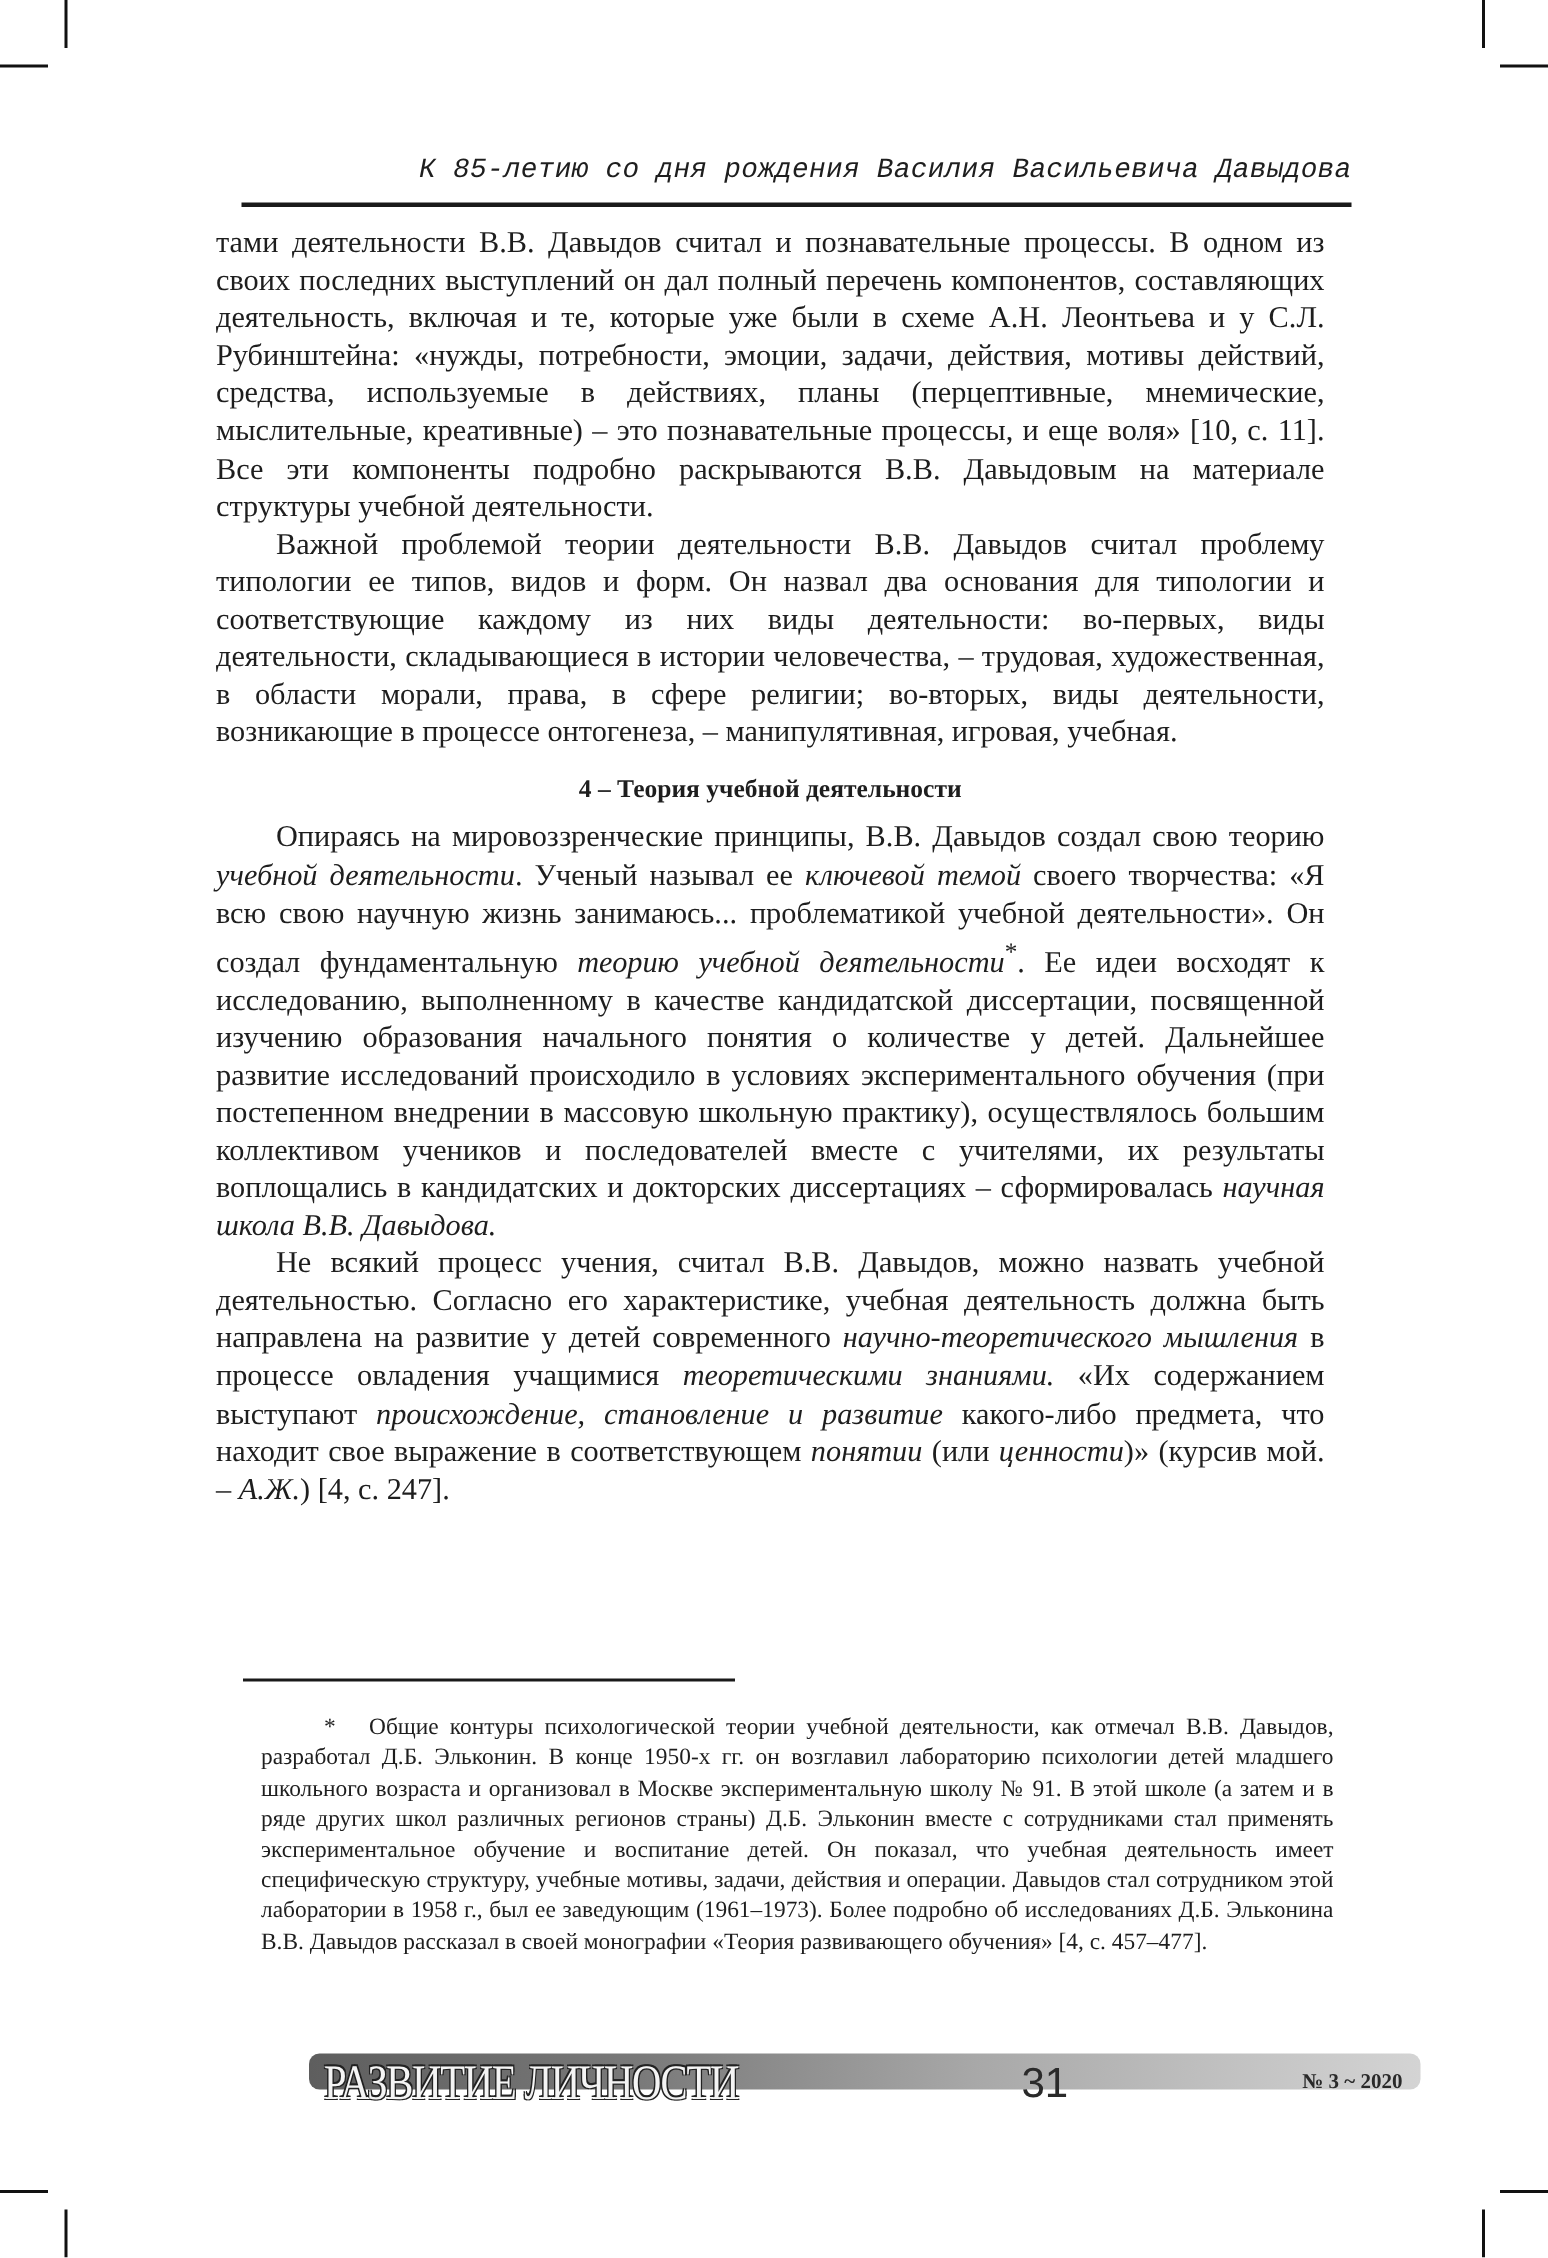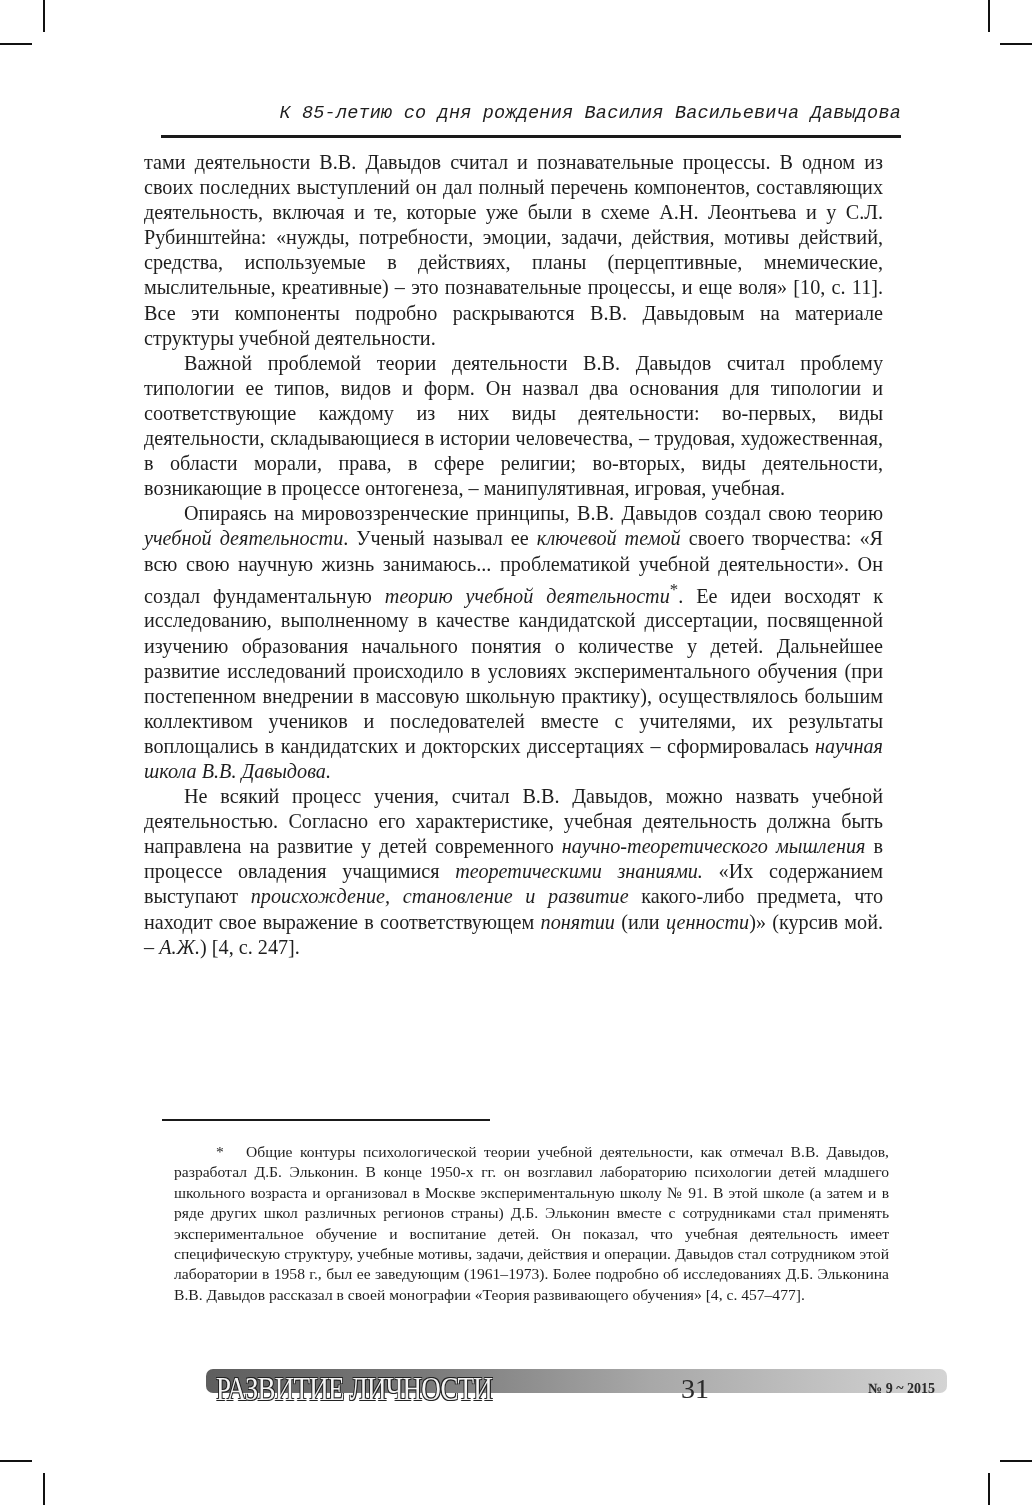--- a/index.html
+++ b/index.html
@@ -11,21 +11,21 @@
     .header-rule { position:absolute; left:161px; top:135px; width:740px; height:3px; background:#1a1a1a; }
     .body-text { position:absolute; left:144px; top:150px; width:739px; font-family:"Liberation Serif", serif; font-size:20.2px; line-height:25.1px; text-align:justify; }
     .body-text p { margin:0; }
     .body-text p.indent { text-indent:40px; }
     .section-title { text-align:center; font-weight:bold; font-size:17px; margin:12px 0 8px 0 !important; }
     .footnote-rule { position:absolute; left:162px; top:1119px; width:328px; height:2px; background:#1a1a1a; }
     .footnote { position:absolute; left:162px; top:1130px; width:739px; font-family:"Liberation Serif", serif; font-size:15.6px; line-height:20.4px; text-align:justify; }
     .footnote p { margin:12px; text-indent:42px; }
     .footer-bar { position:absolute; left:160px; top:1369px; width:741px; height:24px; border-radius:7px; background:linear-gradient(to right,#5e5e5e 0%,#7a7a7a 30%,#a8a8a8 60%,#d4d4d4 100%);margin-left:46px; }
     .journal-name { position:absolute; left:10px; top:2px; font-family:"Liberation Serif", serif; font-size:33px; line-height:36px; color:#f4f4f4; letter-spacing:-1px; transform:scaleX(0.82); transform-origin:left; text-shadow:1px 1px 0 #222,-1px -1px 0 #222,1px -1px 0 #222,-1px 1px 0 #222; }
-    .page-number { position:absolute; left:475px; top:4px; font-family:Liberation Serif, serif; font-size:28px; color:#2a2a2a; }
+    .page-number { position:absolute; left:475px; top:4px; font-family:Liberation Sans, sans-serif; font-size:28px; color:#2a2a2a; }
     .issue { position:absolute; right:12px; top:12px; font-family:"Liberation Serif", serif; font-size:14px; font-weight:bold; color:#2a2a2a; }
     em { }
   </style>
 </head>
 <body>
 
 <div class="crop v" style="left:43px;top:0;"></div>
 <div class="crop h" style="left:0;top:43px;"></div>
 <div class="crop v" style="left:988px;top:0;"></div>
 <div class="crop h" style="left:1000px;top:43px;"></div>
@@ -35,28 +35,29 @@
 <div class="crop h" style="left:1000px;top:1460px;"></div>
 
 <div class="header">К 85-летию со дня рождения Василия Васильевича Давыдова</div>
 <div class="header-rule"></div>
 
 <div class="body-text">
   <div id="pre-section">
       <p><span>тами деятельности В.В. Давыдов считал и познавательные процессы. В одном из своих последних выступлений он дал полный перечень компонентов, составляющих деятельность, включая и те, которые уже были в схеме А.Н. Леонтьева и у С.Л. Рубинштейна: «нужды, потребности, эмоции, задачи, действия, мотивы действий, средства, используемые в действиях, планы (перцептивные, мнемические, мыслительные, креативные) – это познавательные процессы, и еще воля» [10, с. 11]. Все эти компоненты подробно раскрываются В.В. Давыдовым на материале структуры учебной деятельности.</span></p>
       <p class="indent"><span>Важной проблемой теории деятельности В.В. Давыдов считал проблему типологии ее типов, видов и форм. Он назвал два основания для типологии и соответствующие каждому из них виды деятельности: во-первых, виды деятельности, складывающиеся в истории человечества, – трудовая, художественная, в области морали, права, в сфере религии; во-вторых, виды деятельности, возникающие в процессе онтогенеза, – манипулятивная, игровая, учебная.</span></p>
     </div>
+  <p class="section-title">4 – Теория учебной деятельности</p>
   <div id="section-body">
       <p class="indent"><span>Опираясь на мировоззренческие принципы, В.В. Давыдов создал свою теорию </span><em>учебной деятельности</em><span>. Ученый называл ее </span><em>ключевой темой</em><span> своего творчества: «Я всю свою научную жизнь занимаюсь... проблематикой учебной деятельности». Он создал фундаментальную </span><em>теорию учебной деятельности</em><sup>*</sup><span>. Ее идеи восходят к исследованию, выполненному в качестве кандидатской диссертации, посвященной изучению образования начального понятия о количестве у детей. Дальнейшее развитие исследований происходило в условиях экспериментального обучения (при постепенном внедрении в массовую школьную практику), осуществлялось большим коллективом учеников и последователей вместе с учителями, их результаты воплощались в кандидатских и докторских диссертациях – сформировалась </span><em>научная школа В.В. Давыдова.</em></p>
       <p class="indent"><span>Не всякий процесс учения, считал В.В. Давыдов, можно назвать учебной деятельностью. Согласно его характеристике, учебная деятельность должна быть направлена на развитие у детей современного </span><em>научно-теоретического мышления</em><span> в процессе овладения учащимися </span><em>теоретическими знаниями.</em><span> «Их содержанием выступают </span><em>происхождение, становление и развитие</em><span> какого-либо предмета, что находит свое выражение в соответствующем </span><em>понятии</em><span> (или </span><em>ценности</em><span>)» (курсив мой. – </span><em>А.Ж.</em><span>) [4, с. 247].</span></p>
     </div>
 </div>
 
 <div class="footnote-rule"></div>
 <div class="footnote">
   <p><span>*</span>&nbsp;&nbsp;&nbsp;<span>Общие контуры психологической теории учебной деятельности, как отмечал В.В. Давыдов, разработал Д.Б. Эльконин. В конце 1950-х гг. он возглавил лабораторию психологии детей младшего школьного возраста и организовал в Москве экспериментальную школу № 91. В этой школе (а затем и в ряде других школ различных регионов страны) Д.Б. Эльконин вместе с сотрудниками стал применять экспериментальное обучение и воспитание детей. Он показал, что учебная деятельность имеет специфическую структуру, учебные мотивы, задачи, действия и операции. Давыдов стал сотрудником этой лаборатории в 1958 г., был ее заведующим (1961–1973). Более подробно об исследованиях Д.Б. Эльконина В.В. Давыдов рассказал в своей монографии «Теория развивающего обучения» [4, с. 457–477].</span></p>
 </div>
 
 <div class="footer-bar">
   <div class="journal-name">РАЗВИТИЕ ЛИЧНОСТИ</div>
   <div class="page-number">31</div>
-  <div class="issue">№ 9 ~ 2015</div>
+  <div class="issue">№ 3 ~ 2020</div>
 </div>
 
 </body></html>

